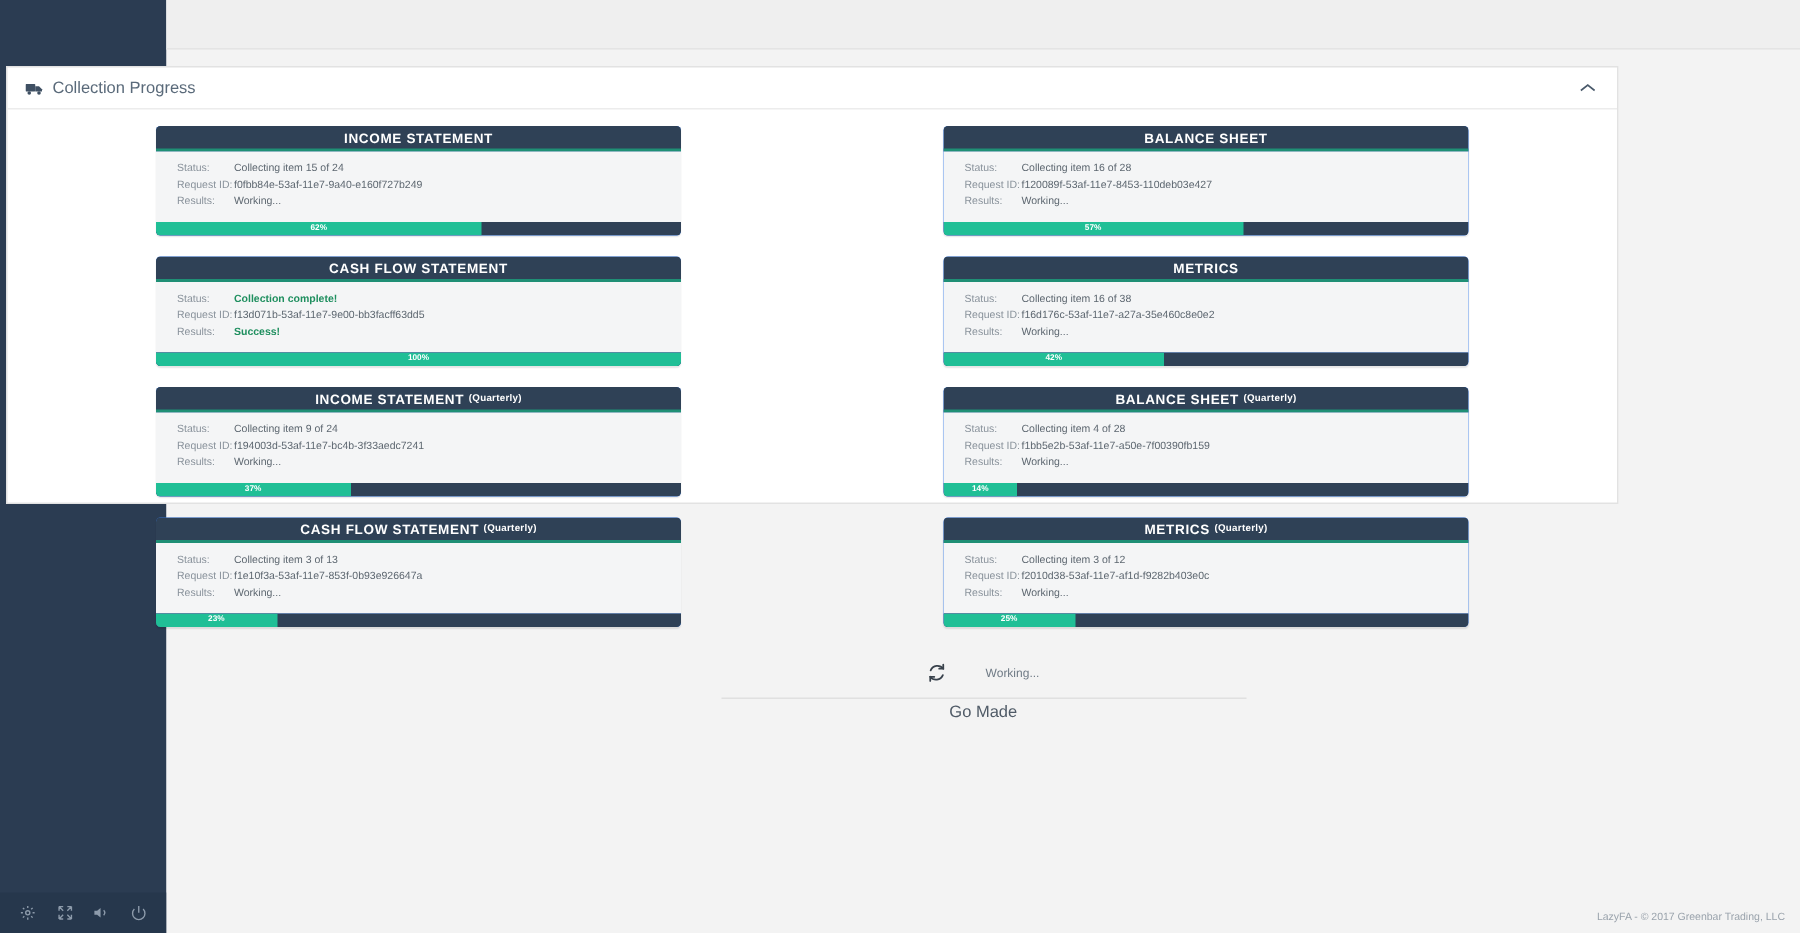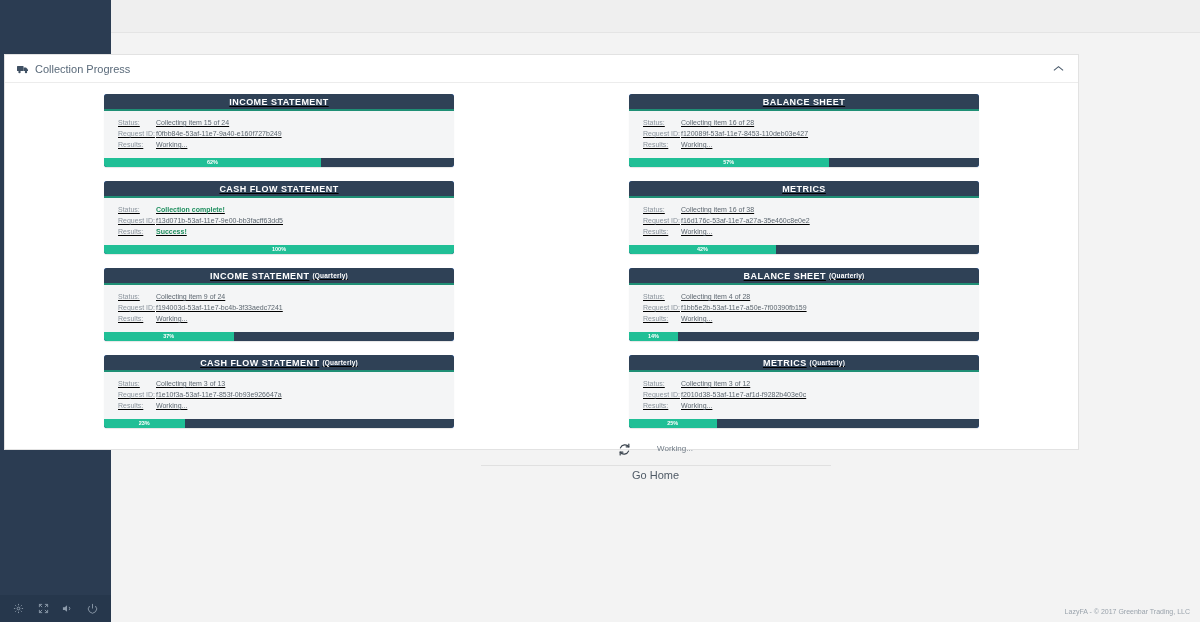--- a/index.html
+++ b/index.html
@@ -41,22 +41,22 @@
   }
   .topstrip {
     position: absolute; left: 0; top: 0;
     width: 1089px; height: 33px;
     background: #efefef;
     border-bottom: 1px solid #e4e4e4;
   }
 
   
   .panel {
-    position: absolute; left: 4px; top: 54px;
-    width: 1075px; height: 396px;
+    position: absolute; left: 4px; top: 44px;
+    width: 1075px; height: 292px;
     background: #ffffff;
     border: 1px solid #e2e2e2;
   }
   .panel-head {
     position: relative;
     height: 28px;
     border-bottom: 1px solid #ececec;
     display: flex; align-items: center;
     padding: 0 10px 0 12px;
   }
@@ -83,21 +83,20 @@
     justify-content: center;
     column-gap: 175px;
     row-gap: 14px;
   }
   .card {
     width: 350px;
     background: #3b82f6;
     border-radius: 3px;
     overflow: hidden;
     box-shadow: 0 1px 1px rgba(0,0,0,0.10);
-    text-decoration: underline;
   }
   .card-head {
     height: 17px;
     background: #2f4156;
     border-bottom: 2px solid #1f8f75;
     display: flex; align-items: center; justify-content: center;
     color: #ffffff;
     font-size: 9px;
     font-weight: bold;
     letter-spacing: 0.45px;
@@ -450,17 +449,17 @@
         <svg viewBox="0 0 24 24" fill="none" stroke="currentColor" stroke-width="2.2" stroke-linecap="round">
           <path d="M20 7a9 9 0 00-15.5 2"></path>
           <path d="M4 17a9 9 0 0015.5-2"></path>
           <path d="M20 2v5h-5"></path>
           <path d="M4 22v-5h5"></path>
         </svg>
       </span>
       <span class="working-text">Working...</span>
     </div>
     <div class="divider"></div>
-    <a class="gohome" href="#">Go Home</a>
+    <a class="gohome" href="#">Go Made</a>
   </div>
 
   <div class="copyright">LazyFA - © 2017 Greenbar Trading, LLC</div>
 </div>
 
 </body></html>

